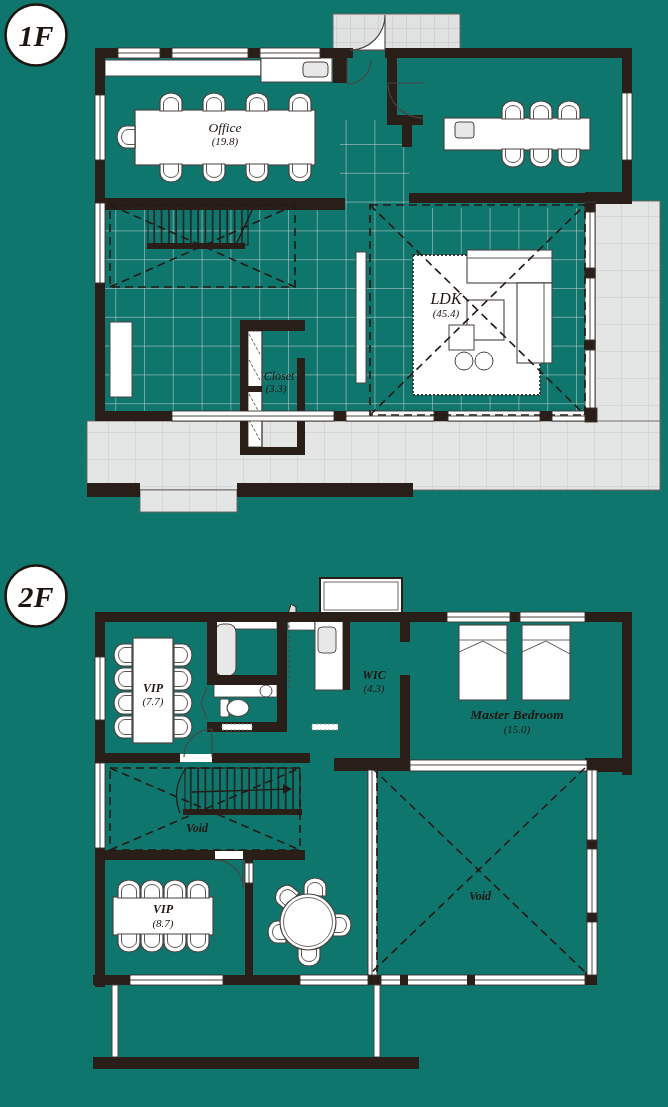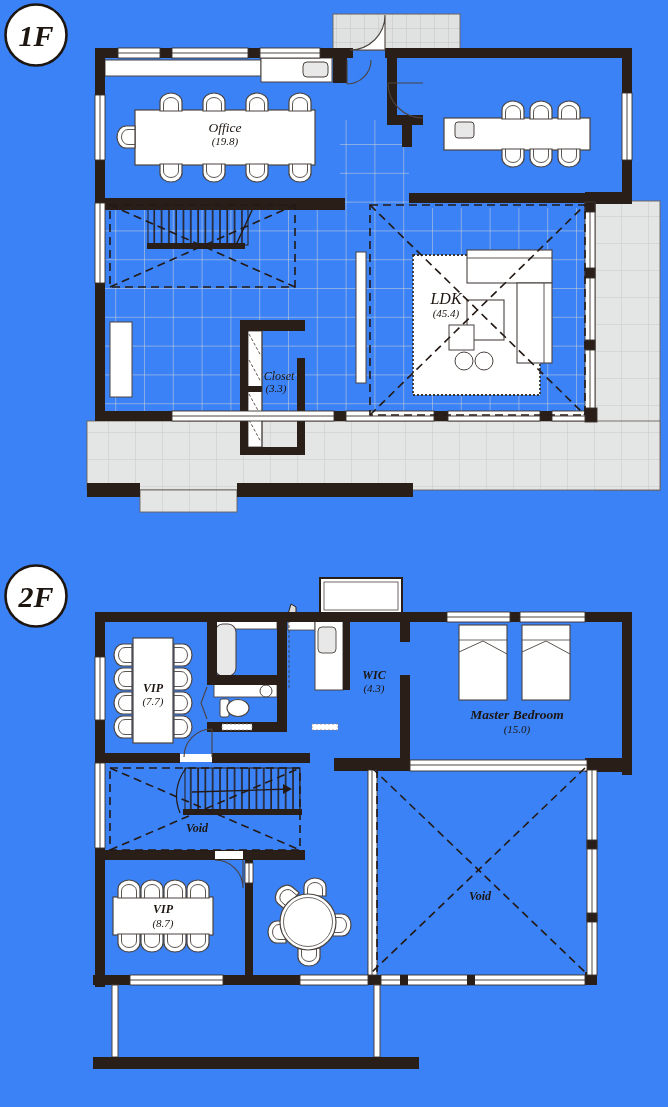--- a/index.html
+++ b/index.html
@@ -1,16 +1,16 @@
 <!DOCTYPE html>
 <html><head>
 <meta charset="utf-8">
 <style>
   html,body{margin:0;padding:0;background:#ffffff;}
-  .canvas{position:relative;width:668px;height:1107px;background:#3b82f6;overflow:hidden;
+  .canvas{position:relative;width:668px;height:1107px;background:#0f766e;overflow:hidden;
           font-family:"Liberation Serif",serif;}
   svg{position:absolute;left:0;top:0;}
   text{font-family:"Liberation Serif",serif;font-style:italic;fill:#1d1510;}
   .badge-t{font-size:30px;text-anchor:middle;font-weight:bold;}
   .rn{font-size:13.5px;text-anchor:middle;}
   .rn-lg{font-size:16px;text-anchor:middle;}
   .rn-sm{font-size:12px;text-anchor:middle;}
   .ra{font-size:11px;text-anchor:middle;}
   .b{font-weight:bold;}
 </style>

